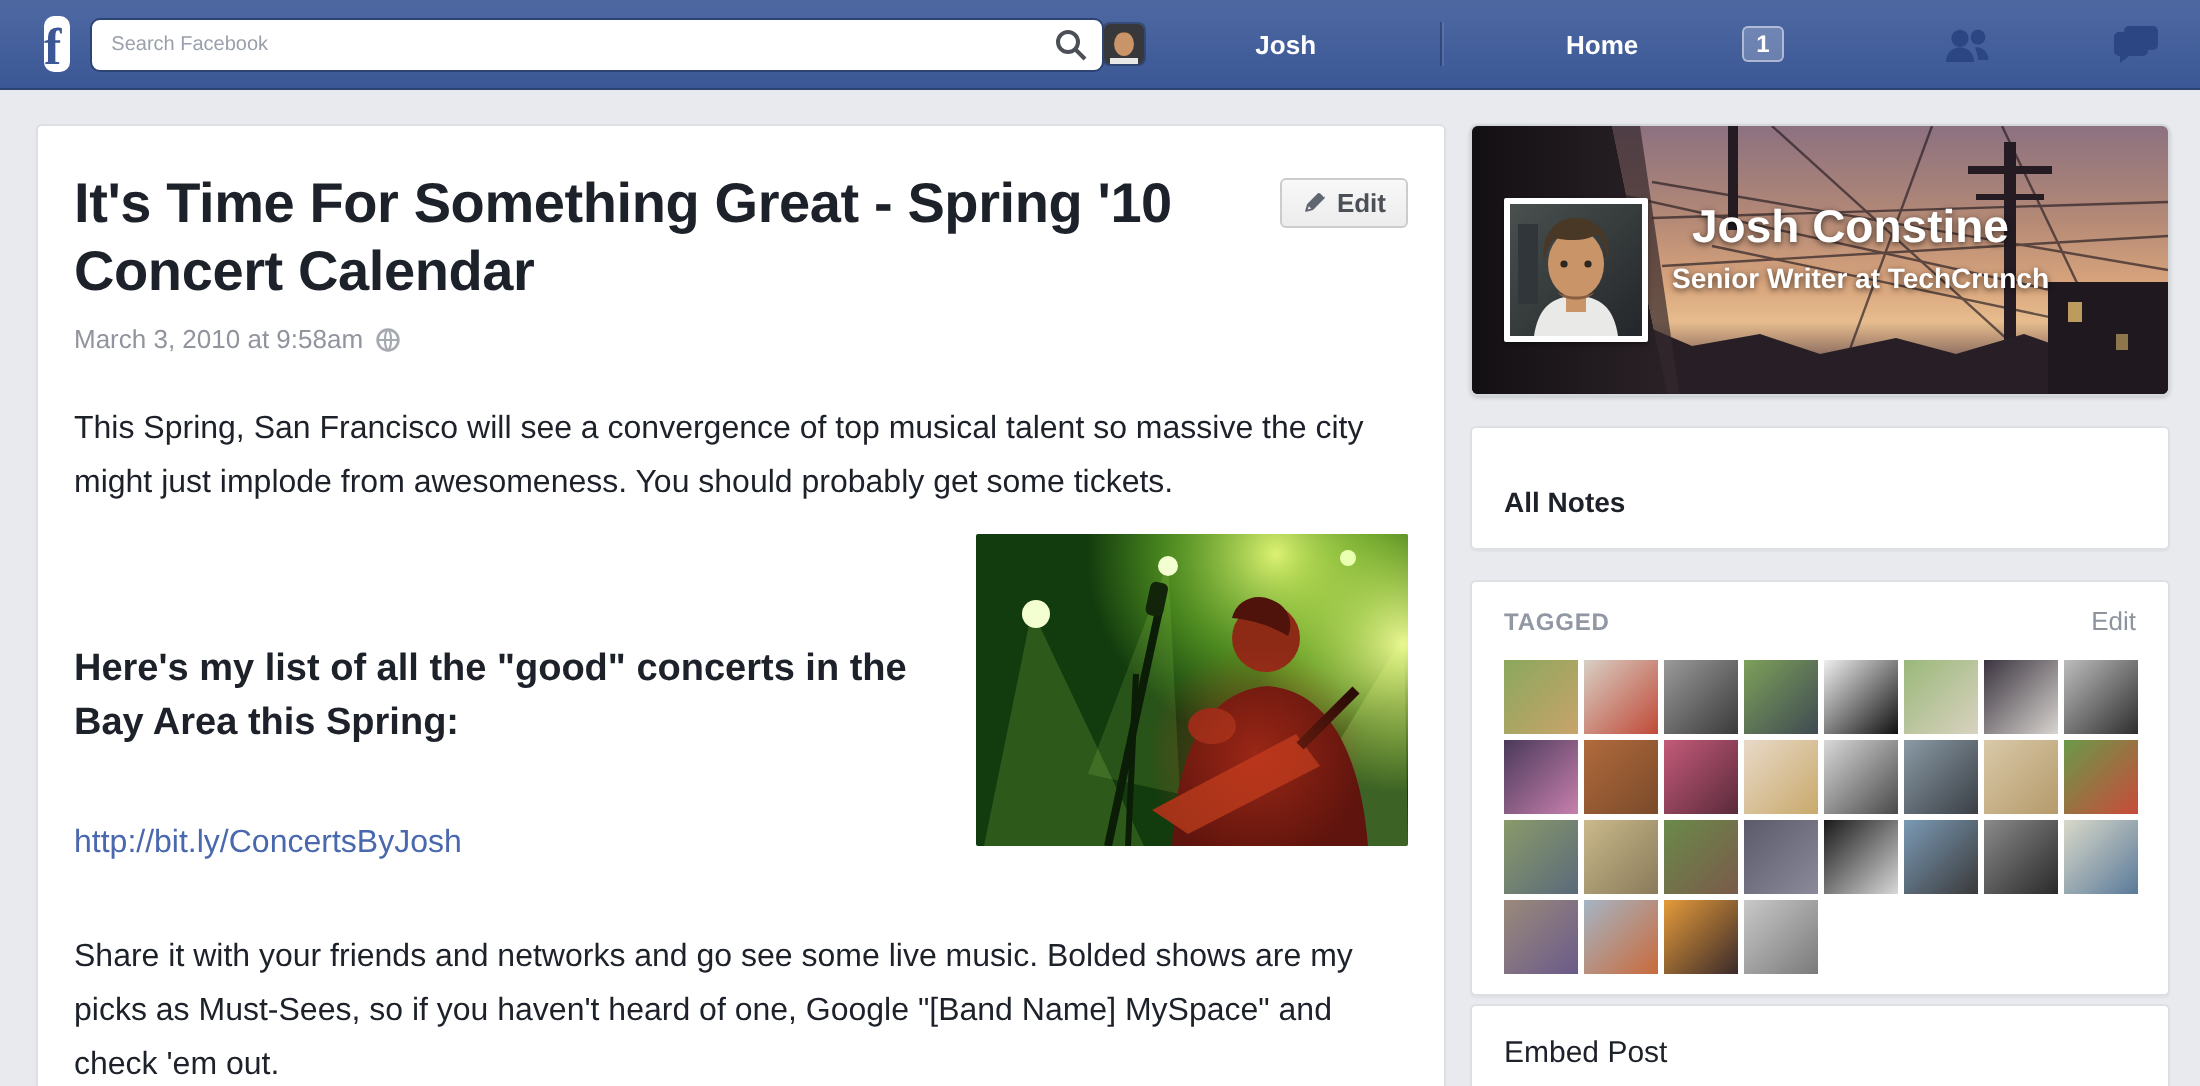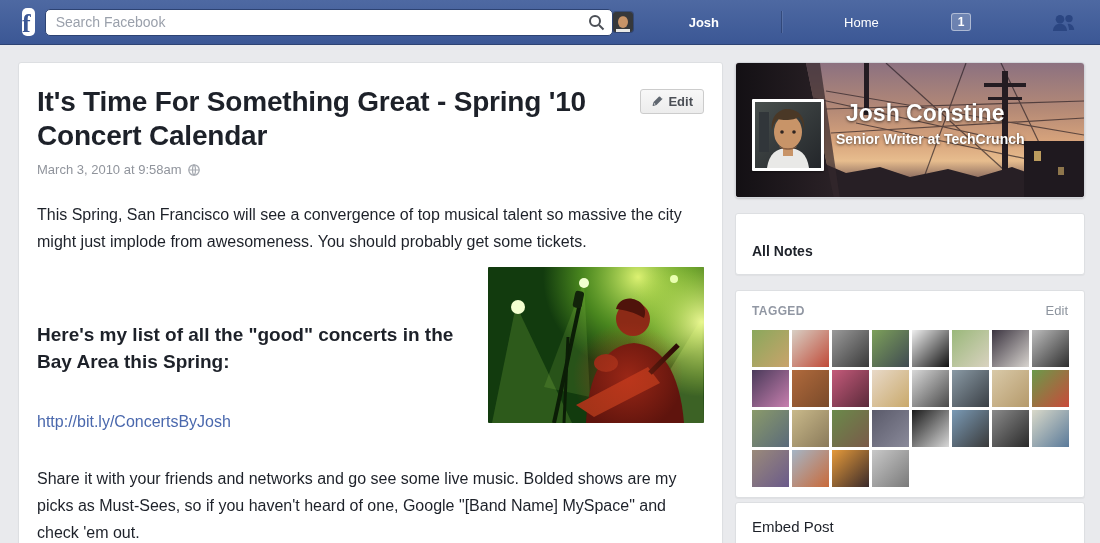--- a/index.html
+++ b/index.html
@@ -8,33 +8,33 @@
     background:#e9eaed; color:#1d2129; }
 
   
   .topbar { height:45px; background:linear-gradient(#4e69a2,#3b5795);
     border-bottom:1px solid #2d4373; display:flex; align-items:center; padding:0 12px; }
   .fb-logo { width:28px; height:28px; background:#fff; border-radius:5px; margin-left:10px;
     display:flex; align-items:flex-end; justify-content:center; cursor:pointer; }
   .fb-logo span { color:#3b5795; font-size:26px; font-weight:bold; line-height:24px;
     padding-right:4px; font-family:"Liberation Serif",serif; }
   .search-wrap { position:relative; margin-left:10px; }
-  .search-wrap input { width:568px; height:27px; border:1px solid #2d4373; border-radius:5px;
-    padding:0 50px 0 10px; font-size:14px; color:#1d2129; outline:none;
+  .search-wrap input { width:507px; height:27px; border:1px solid #2d4373; border-radius:5px;
+    padding:0 50px 0 10px; font-size:10px; color:#1d2129; outline:none;
     font-family:"Liberation Sans",sans-serif; }
   .search-wrap input::placeholder { color:#9aa0ab; }
   .search-btn { position:absolute; right:6px; top:5px; width:20px; height:18px; border:none;
     background:transparent; cursor:pointer; }
   .nav-right { margin-left:auto; display:flex; align-items:center;gap:48px; }
   .mini-avatar { width:20px; height:20px; border-radius:3px; overflow:hidden; cursor:pointer;
     box-shadow:0 0 0 1px rgba(0,0,0,.25); }
   .nav-name { color:#fff; font-weight:bold; font-size:13px; margin:0 14px 0 8px; cursor:pointer; }
   .nav-sep { width:1px; height:22px; background:rgba(22,37,72,.4);
     box-shadow:1px 0 0 rgba(255,255,255,.1); }
-  .nav-home { color:#fff; font-weight:normal; font-size:13px; margin:0 24px 0 14px; cursor:pointer; }
+  .nav-home { color:#fff; font-weight:bold; font-size:13px; margin:0 4px 0 14px; cursor:pointer; }
   .nav-badge { background:rgba(255,255,255,.22); border:1px solid rgba(255,255,255,.45);
     border-radius:3px; color:#fff; font-size:12px; font-weight:bold; padding:1px 6px;
     margin-right:26px; }
   .jewel { width:26px; height:45px; display:flex; align-items:center; justify-content:center;
     cursor:pointer; margin:0 5px; }
   .jewel svg { display:block; }
   .jewel-fill { fill:#2b4682; }
   .nav-sep2 { width:1px; height:22px; background:rgba(22,37,72,.4); margin:0 12px; }
 
   

